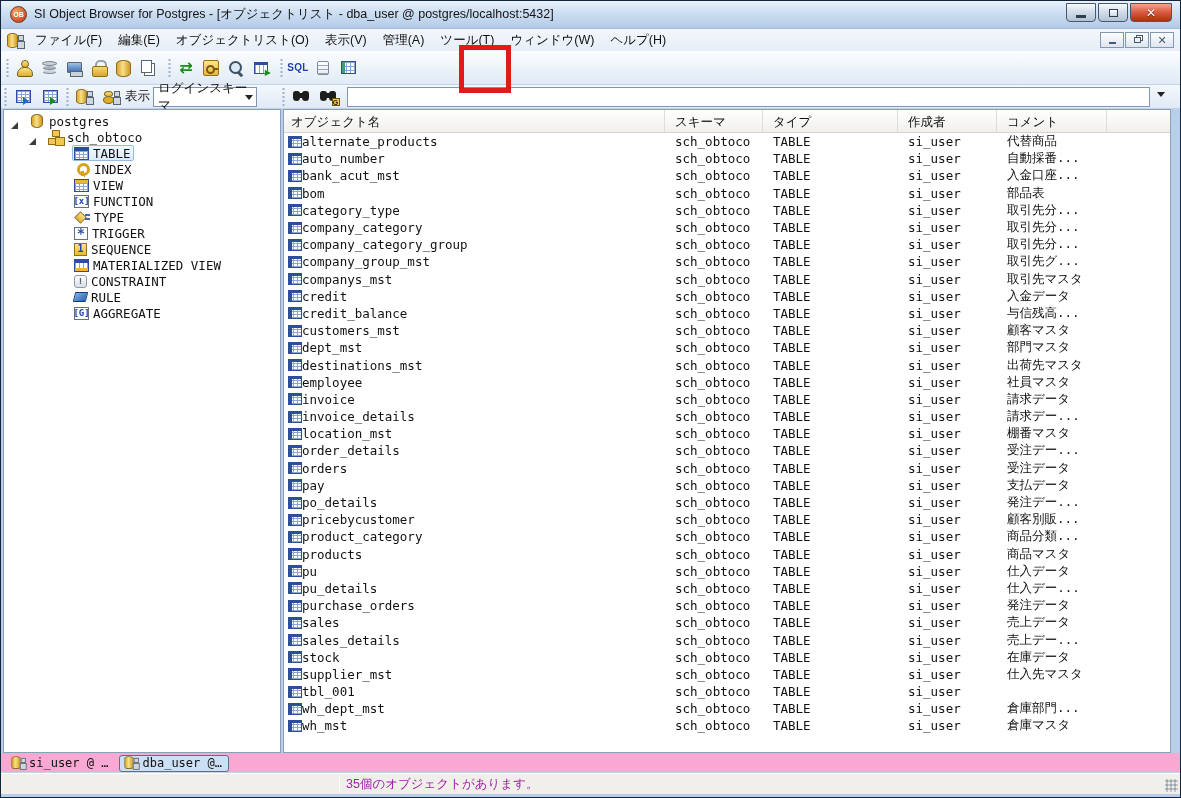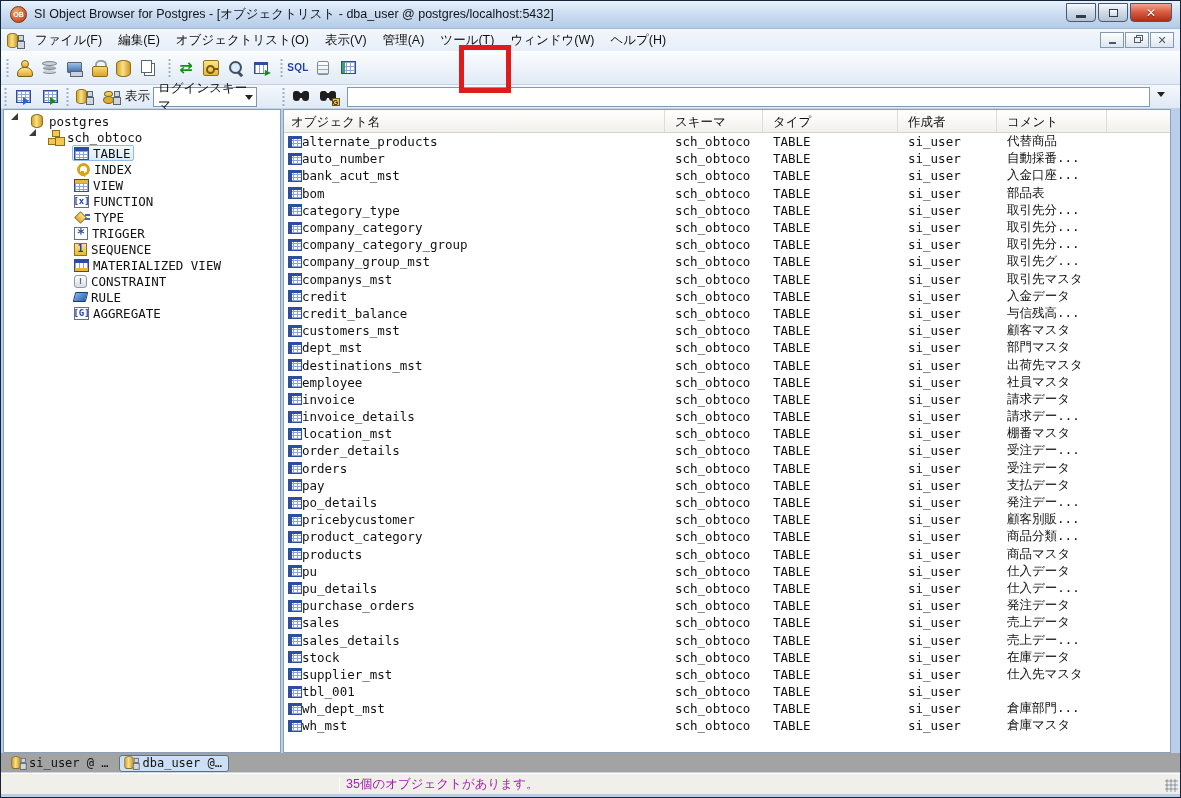--- a/index.html
+++ b/index.html
@@ -82,21 +82,21 @@
 .g-cyltree.sm{transform:scale(.85);margin-right:1px}
 #tb2-label{font-size:12.5px}
 #search-input{flex:1;height:20px;border:1px solid #8397ae;background:#fff;margin-left:6px;font-family:"DejaVu Sans Mono",monospace;font-size:12px;padding:0 4px;outline:none}
 #dd-btn{width:18px;height:18px;margin:0 6px 0 2px;display:flex;align-items:center;justify-content:center}
 #dd-btn::after{content:"";width:0;height:0;border:4px solid rgba(0,0,0,0);border-top:5px solid #222}
 
 #tree-panel{position:absolute;left:2px;top:108px;width:278px;height:644px;background:#fff;border:1px solid #8aa0b8;overflow:hidden}
 #table-panel{position:absolute;left:282px;top:108px;right:9px;height:644px;background:#fff;border:1px solid #8aa0b8;overflow:hidden;display:flex;flex-direction:column}
 
 #tree{padding-top:3px;font-family:"DejaVu Sans Mono",monospace;font-size:12.5px}
-.tree-row{height:16px;display:flex;align-items:flex-start;white-space:nowrap}
+.tree-row{height:16px;display:flex;align-items:flex-end;white-space:nowrap}
 .tree-row.lvl0{padding-left:7px}
 .tree-row.lvl1{padding-left:25px}
 .tree-row.lvl2{padding-left:68px}
 .exp{width:0;height:0;border-right:7px solid #3b3b3b;border-top:7px solid rgba(0,0,0,0);margin-right:9px;flex:none}
 .node{display:flex;align-items:center;border:1px solid rgba(0,0,0,0);padding:0 2px 0 1px;height:16px}
 .sel .node{background:linear-gradient(#f3f9fd,#dcebfa);border:1px solid #94bbe2;border-radius:2px}
 .tl{padding-left:4px}
 .ti{width:16px;height:14px;position:relative;flex:none;display:flex;align-items:center;justify-content:center}
 .ti-db{width:12px;height:14px;border:1px solid #8f6d1d;border-radius:6px/4px;background:linear-gradient(90deg,#d9a62a,#f8e08a 45%,#cf9a22);margin:0 2px}
 .ti-schema::before{content:"";position:absolute;left:5px;top:0;width:6px;height:5px;background:#f2c94c;border:1px solid #8f6d1d}
@@ -123,21 +123,21 @@
 #thead{height:23px;display:flex;background:linear-gradient(#ffffff,#f1f0ec);border-bottom:1px solid #d5d3cc;flex:none;font-family:"DejaVu Sans Mono",monospace;font-size:12.5px}
 .hcell{border-right:1px solid #dddcd8;padding:4px 0 0 10px;white-space:nowrap;overflow:hidden}
 .hcell.col0{padding-left:7px}
 .col0{width:381px}.col1{width:98px}.col2{width:135px}.col3{width:99px}.col4{width:110px}.colf{flex:1;border-right:none}
 #rows{flex:1;overflow:hidden}
 .trow{height:17.2px;display:flex;align-items:center;font-family:"DejaVu Sans Mono",monospace;font-size:12.5px;white-space:nowrap}
 .cell{overflow:hidden;padding-left:10px;flex:none}
 .cell.cname{display:flex;align-items:center;padding-left:4px}
 .icn-tbl{width:14px;height:12px;flex:none;border:1px solid #2d4e9e;background:linear-gradient(#2d4e9e 0 2px,rgba(0,0,0,0) 2px),linear-gradient(90deg,#2d4e9e 0 3px,rgba(0,0,0,0) 3px),repeating-linear-gradient(90deg,#8fa3d4 0 1px,rgba(0,0,0,0) 1px 4px),repeating-linear-gradient(#8fa3d4 0 1px,rgba(0,0,0,0) 1px 3px),#fff}
 
-#tabstrip{position:absolute;left:0;top:752px;right:0;height:20px;background:#a3a3a3;display:flex;align-items:center;padding-left:5px;gap:4px}
+#tabstrip{position:absolute;left:0;top:752px;right:0;height:20px;background:#f9a8d4;display:flex;align-items:center;padding-left:5px;gap:4px}
 .tab{display:flex;align-items:center;height:17px;padding:0 6px 0 3px;font-family:"DejaVu Sans Mono",monospace;font-size:12px;white-space:nowrap;border:1px solid rgba(0,0,0,0)}
 .tab.active{border:1px solid #5f7档}
 .tab.active{border:1px solid #5f7086;border-radius:3px;background:#cddff4}
 #statusbar{position:absolute;left:0;top:772px;right:0;height:21px;background:#f1efe9;border-top:1px solid #fff;box-shadow:0 -1px 0 #c9d4e2;display:flex;align-items:center}
 #status-divider{width:1px;height:15px;background:#c4c2ba;border-right:1px solid #fff;margin-left:338px}
 #status-text{margin-left:6px;font-size:12.5px;color:#a21caf}
 #resize-grip{position:absolute;right:2px;bottom:2px;width:13px;height:13px;background-image:radial-gradient(circle at 2px 2px,#9aa5b1 1.4px,rgba(0,0,0,0) 1.8px);background-size:4px 4px}
 
 #annotation-box{position:absolute;left:458px;top:44px;width:52px;height:48px;border:5px solid #e01b1b;z-index:99;pointer-events:none}
 </style>

